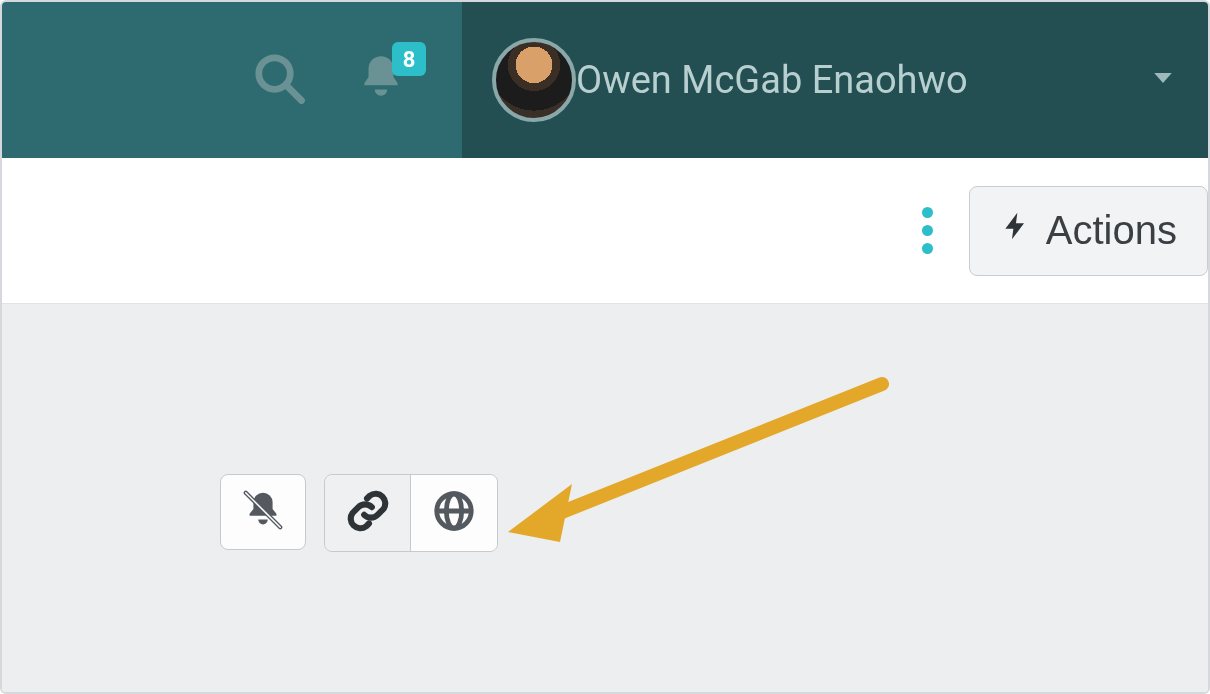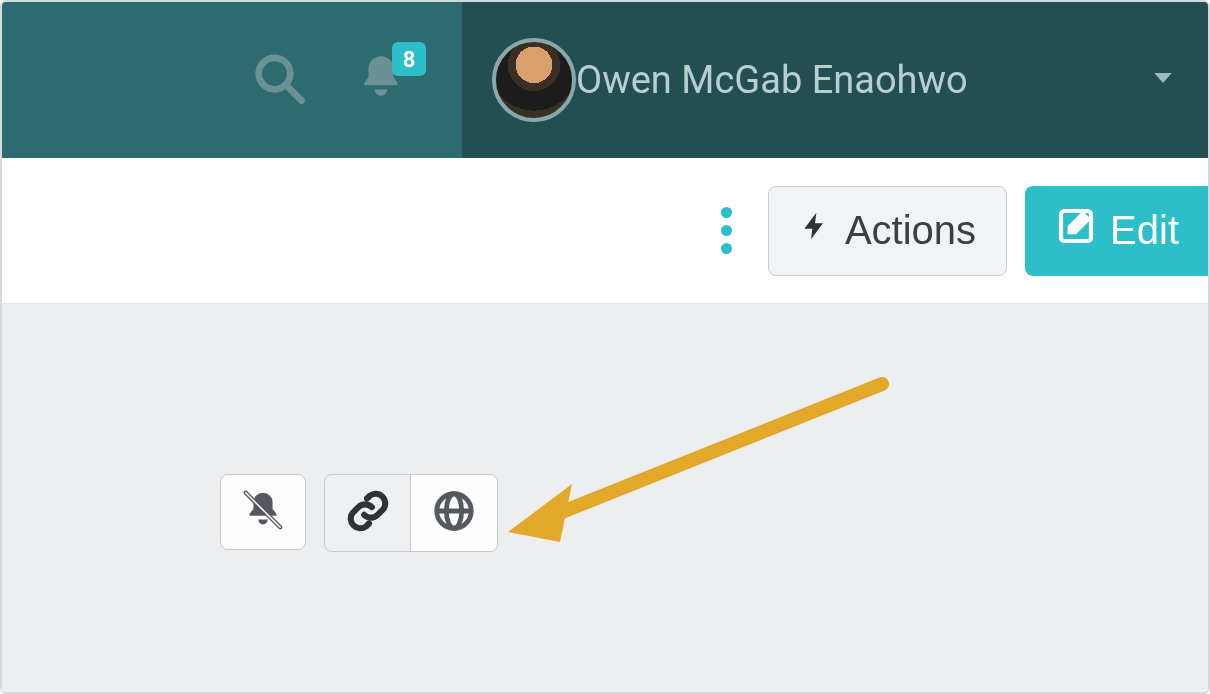--- a/index.html
+++ b/index.html
@@ -213,29 +213,20 @@
       <span class="dot"></span>
       <span class="dot"></span>
     </div>
     <button class="btn btn-actions">
       <span>
         <svg viewBox="0 0 24 24" fill="#2e3338">
           <path d="M13 2L4 14h6l-1 8 9-12h-6l1-8z"></path>
         </svg>
       </span>
       <span>Actions</span>
-    </button>
-    <button class="btn btn-edit">
-      <span>
-        <svg viewBox="0 0 24 24" fill="none" stroke="#fff" stroke-width="2.5">
-          <rect x="3" y="3" width="18" height="18" rx="2" fill="none"></rect>
-          <path d="M16 3l5 5-9 9H7v-5l9-9z" fill="#fff" stroke="none"></path>
-        </svg>
-      </span>
-      <span>Edit</span>
     </button>
   </div>
 
   <div class="body-area">
     <div class="icon-group">
       <div class="icon-btn">
         <span>
           <svg viewBox="0 0 24 24" fill="#53595f">
             <path d="M12 3a5 5 0 0 0-5 5v3.5L5 14v1h14v-1l-2-2.5V8a5 5 0 0 0-5-5z"></path>
             <path d="M9.5 17a2.5 2.5 0 0 0 5 0h-5z"></path>

